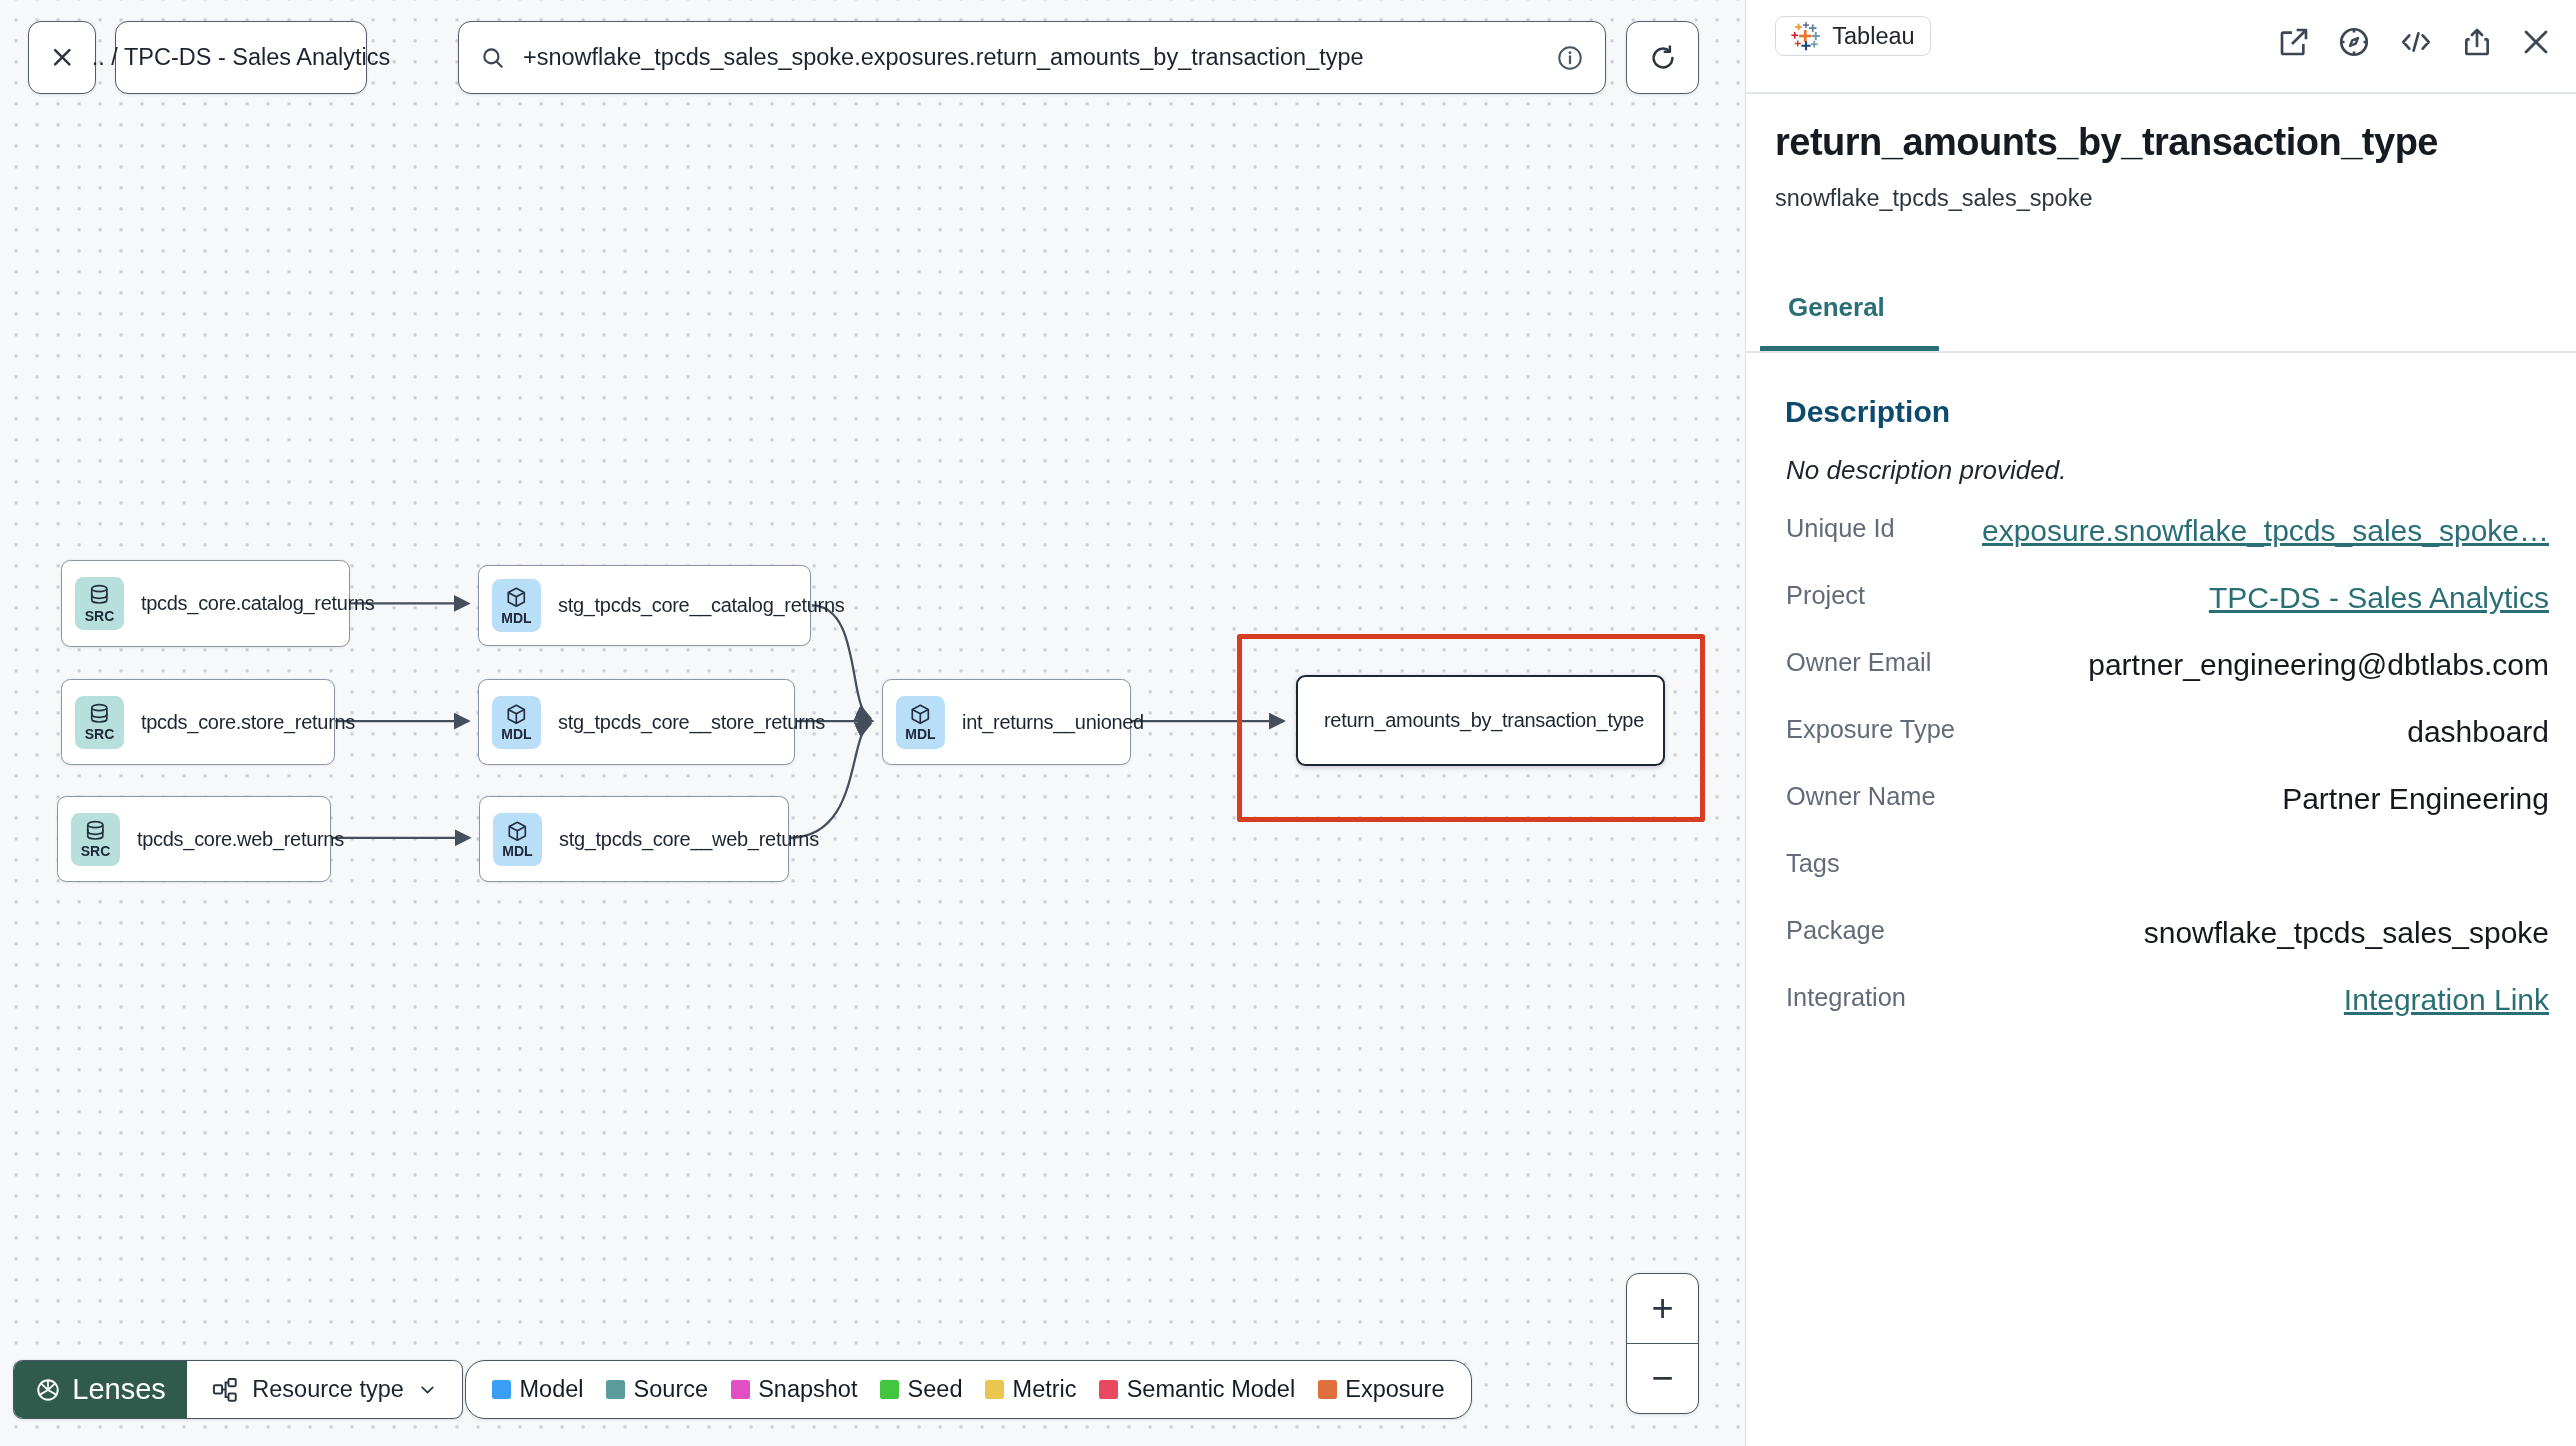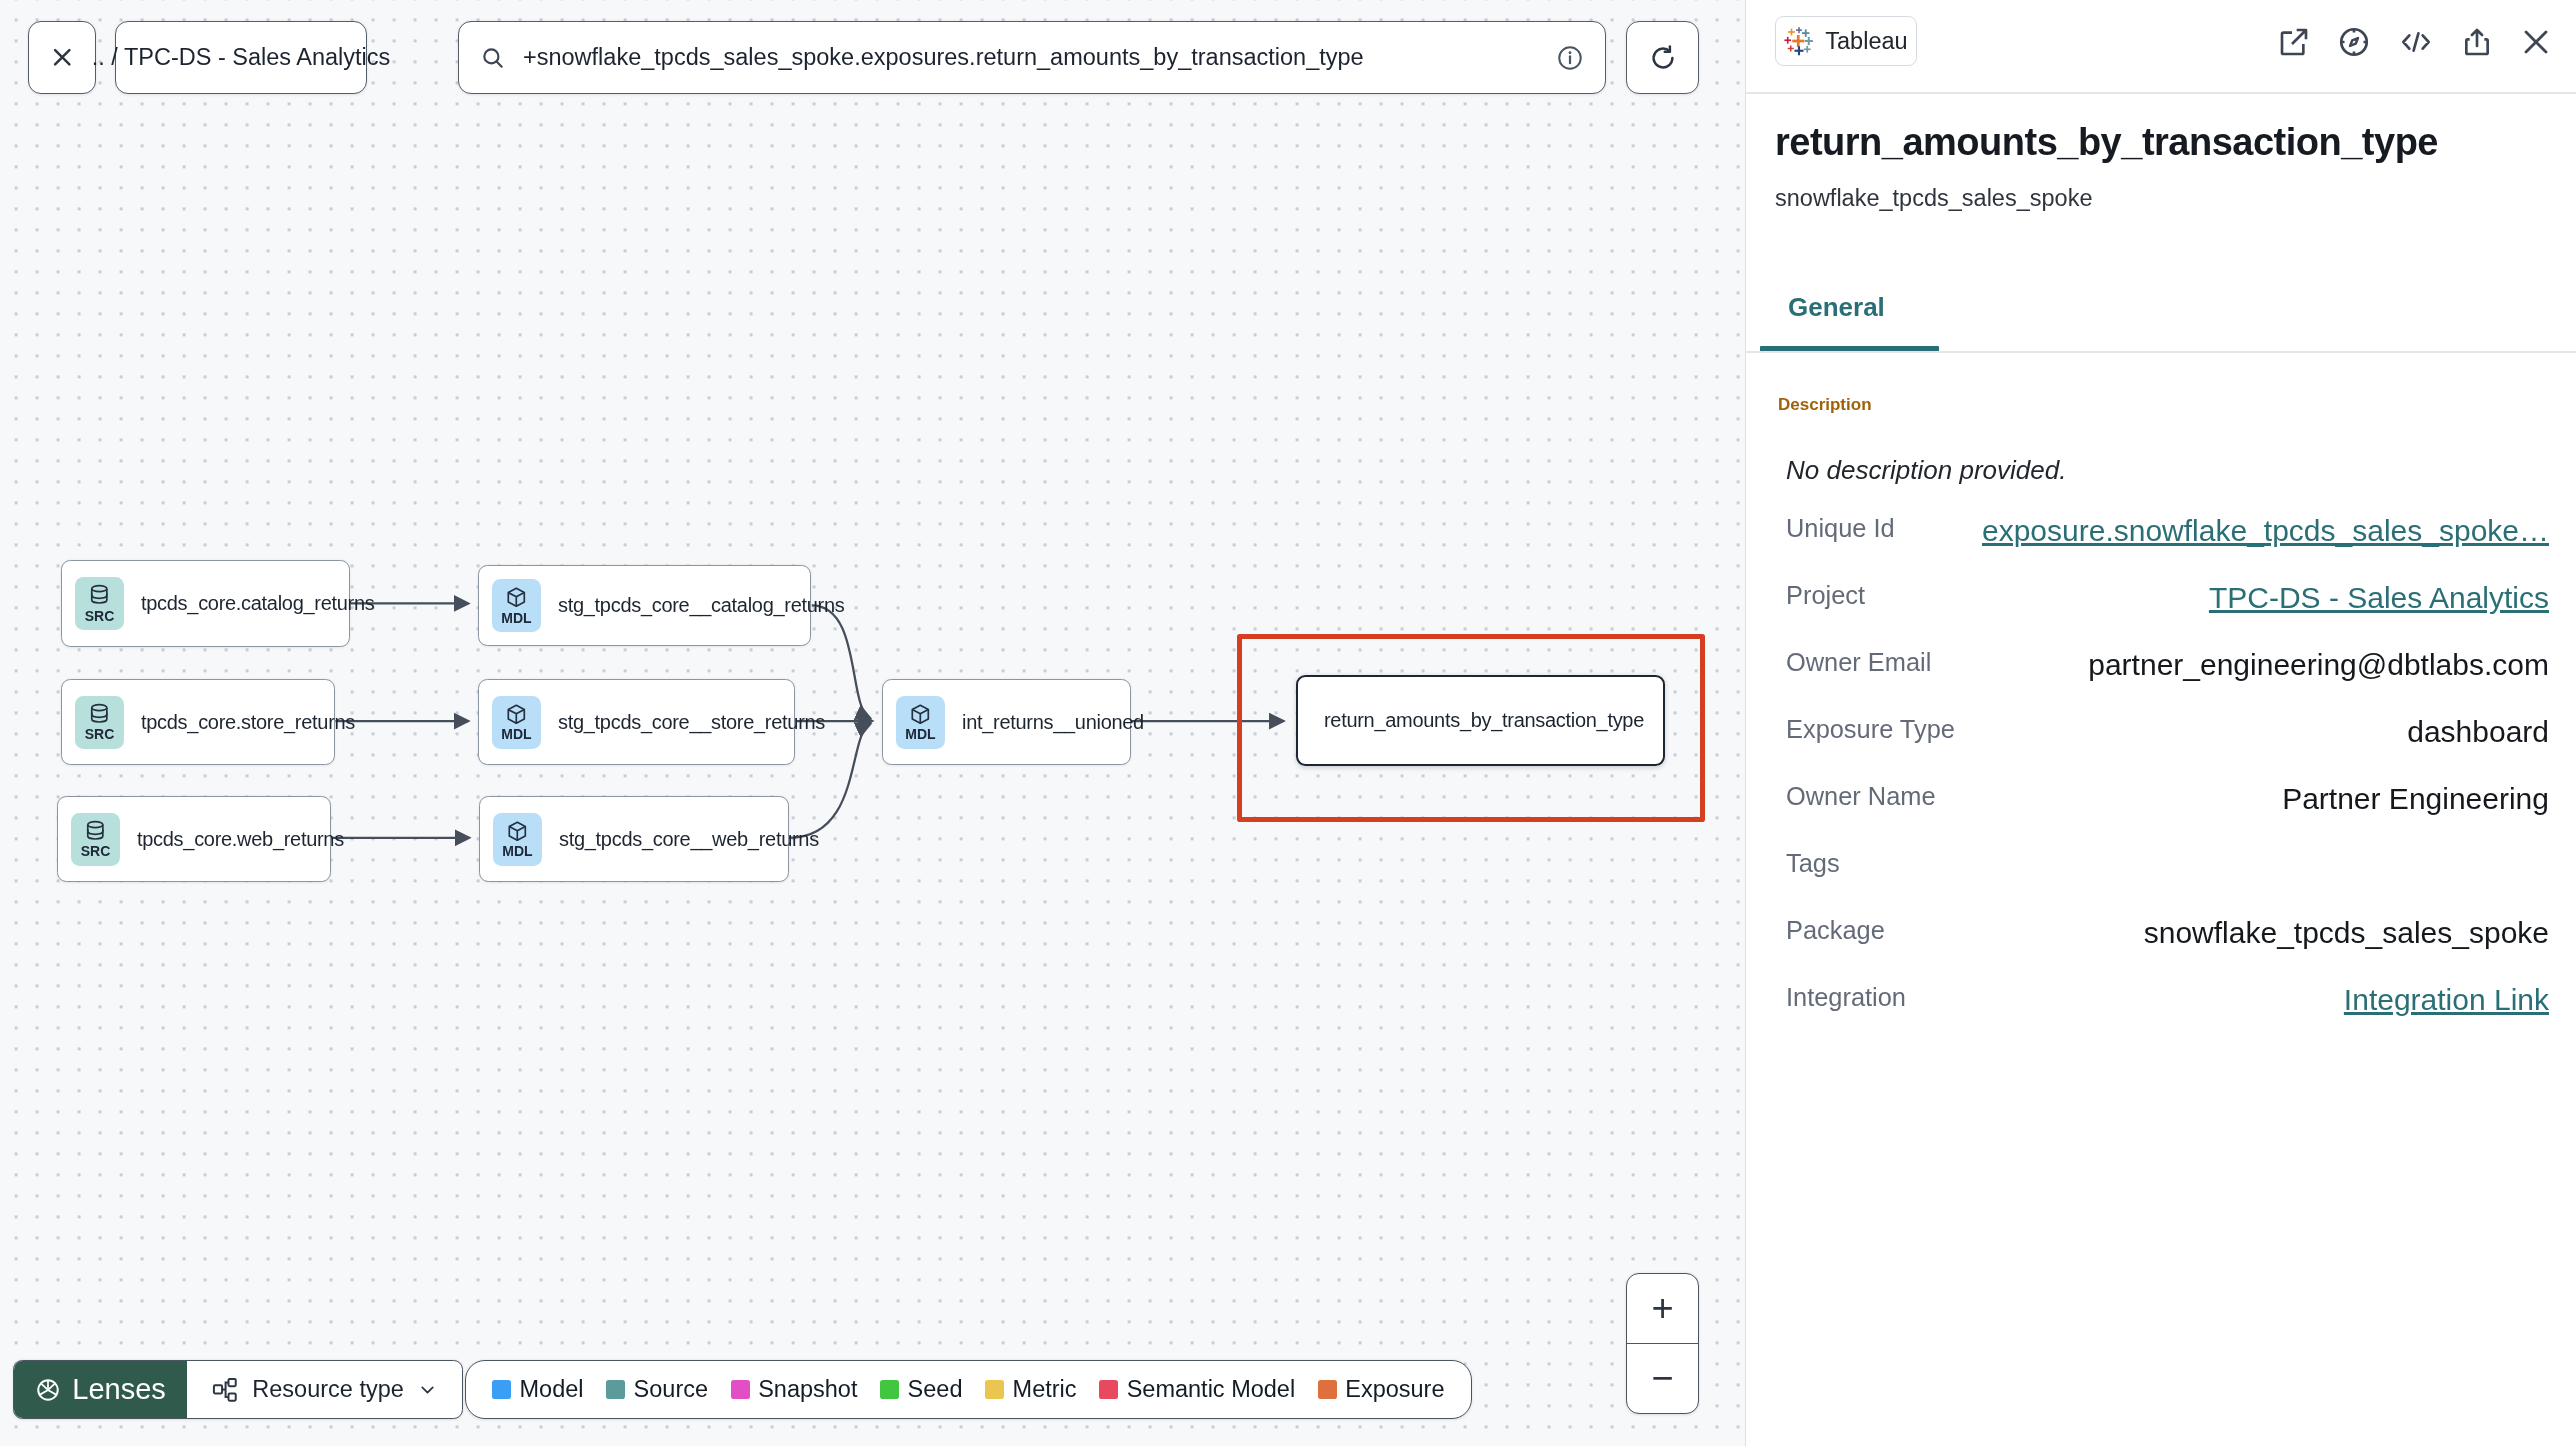--- a/index.html
+++ b/index.html
@@ -55,32 +55,32 @@
     border:1.9px solid #4a5562;border-radius:13px;display:flex;flex-direction:column;
     box-shadow:0 0.9px 2.8px rgba(16,24,40,.12);}
   .zoomctl .cell{flex:1;display:flex;align-items:center;justify-content:center;
     font-size:38px;color:#2c3542;cursor:pointer;}
   .zoomctl .cell:first-child{border-bottom:1.9px solid #4a5562;}
 
   
   .panel{position:absolute;left:1745px;top:0;width:831px;height:1446px;background:#fff;
     border-left:1.9px solid #dde1e6;}
   .panel-hdr-divider{position:absolute;left:0;top:92px;width:831px;height:1.9px;background:#e4e7ea;}
-  .badge{position:absolute;left:29px;top:16px;height:50px;display:flex;align-items:center;
-    gap:11.3px;padding:0 8px;border:1.9px solid #d5dae0;border-radius:8.5px;background:#fff;justify-content:flex-end;}
+  .badge{position:absolute;left:29px;top:16px;height:40px;display:flex;align-items:center;
+    gap:11.3px;padding:0 15px;border:1.9px solid #d5dae0;border-radius:8.5px;background:#fff;justify-content:flex-end;}
   .badge-label{font-size:23.5px;color:#21262e;}
   .panel-icons{position:absolute;right:24.5px;top:24.5px;display:flex;align-items:center;gap:27px;}
   .panel-icons svg{display:block;cursor:pointer;}
   .panel-title{position:absolute;left:29px;top:121px;font-size:38px;font-weight:bold;
     color:#161b22;letter-spacing:-0.5px;}
   .panel-sub{position:absolute;left:29px;top:185px;font-size:23.5px;color:#2e353d;}
   .tab{position:absolute;left:42px;top:292px;font-size:26px;font-weight:bold;color:#2a6f75;cursor:pointer;}
   .tab-bar{position:absolute;left:14px;top:346px;width:179px;height:6.6px;background:#2a6f75;border-radius:0.9px;}
   .tab-divider{position:absolute;left:0;top:351px;width:831px;height:1.9px;background:#e4e7ea;}
-  .desc-label{position:absolute;left:32px;top:395px;font-size:17px;font-weight:bold;color:#a16207;}
+  .desc-label{position:absolute;left:39px;top:395px;font-size:30px;font-weight:bold;color:#0c4a6e;}
   .desc-value{position:absolute;left:40px;top:455px;font-size:26px;font-style:italic;color:#21262e;}
   .fields{position:absolute;left:40px;top:514px;width:763px;display:flex;flex-direction:column;}
   .frow{height:67px;display:flex;align-items:flex-start;justify-content:space-between;}
   .flabel{font-size:25.4px;color:#646b78;}
   .fvalue{font-size:30px;color:#15181d;text-align:center;}
   .fvalue.link{color:#2a6f75;text-decoration:underline;cursor:pointer;}
 </style>
 </head>
 <body>
 

